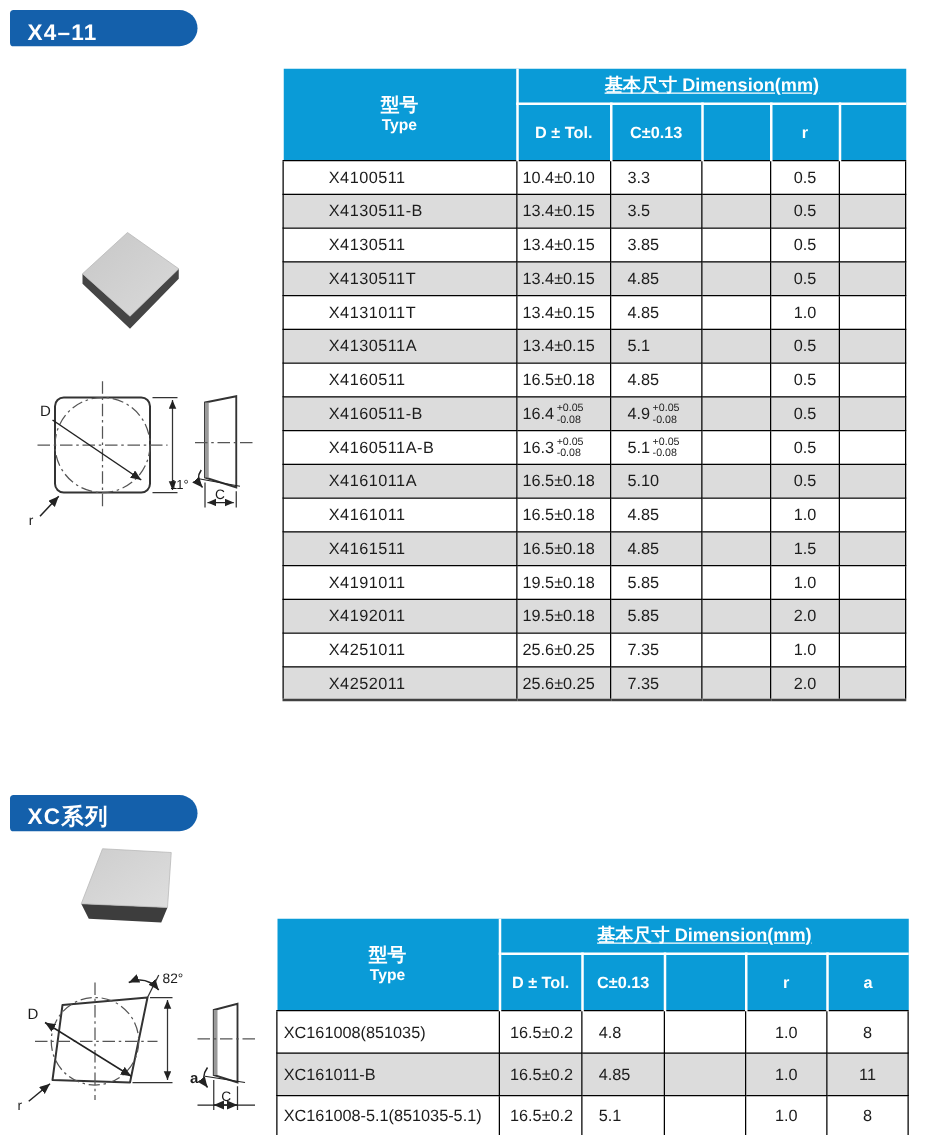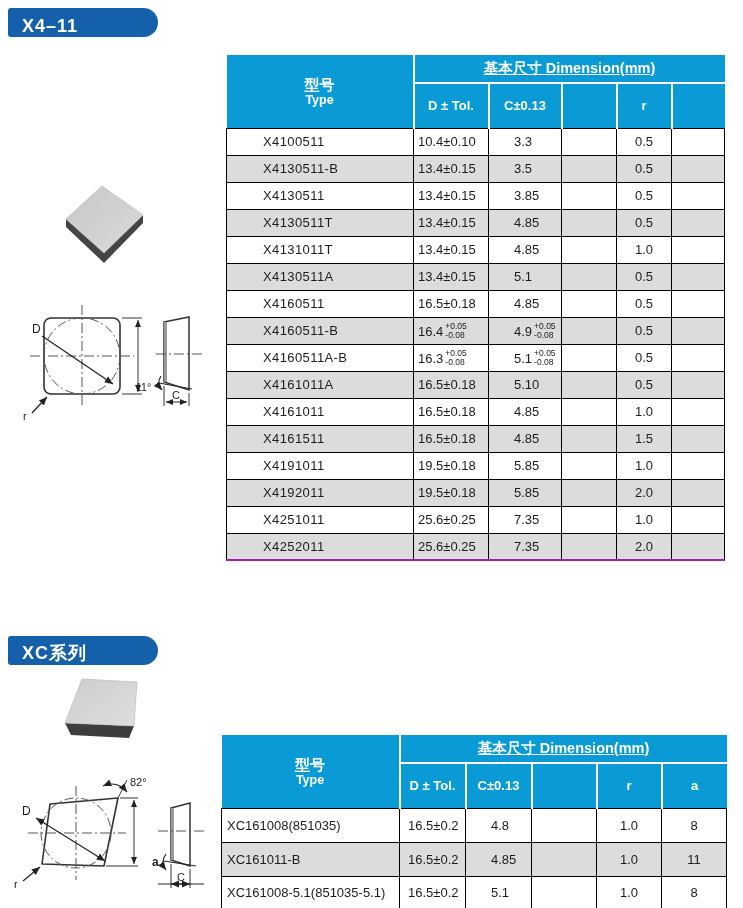--- a/index.html
+++ b/index.html
@@ -35,28 +35,28 @@
   .th-type .cn { font-size: 15px; display: block; line-height: 17px; }
   .th-type .en { font-size: 12.5px; display: block; line-height: 14px; }
   .th-dim { font-size: 14.5px; height: 28px; text-decoration: underline; }
   .subrow th { font-size: 13px; height: 45px; }
 
   .spec-table tbody td {
     border: 1px solid #000; background: #fff;
     font-size: 13px; vertical-align: middle;
   }
   .spec-table tbody tr:nth-child(even) td { background: #dcdcdc; }
-  .spec-table tbody tr:last-child td { border-bottom: 2px solid #a21caf; }
+  .spec-table tbody tr:last-child td { border-bottom: 2px solid #404040; }
   #table1 tbody td { height: 27px; }
   #table2 tbody td { height: 34px; }
   td.c-type { padding-left: 36px; font-size: 13.5px; letter-spacing: .4px; margin-left: 12px; }
   #table2 td.c-type { padding-left: 5px; letter-spacing: 0; }
   td.c-d { padding-left: 4px; font-size: 12.5px; white-space: nowrap; }
   #table2 td.c-d { padding-left: 8px; }
-  td.c-c { padding-left: 25px; }
+  td.c-c { padding-left: 13px; }
   td.c-r, td.c-a { text-align: center; }
   .tol-stack {
     display: inline-block; vertical-align: middle; margin-left: 2px;
     font-size: 8.5px; line-height: 9px; font-weight: normal;
   }
   .tol-stack span { display: block; }
   .tol-main { vertical-align: middle; }
 
   .artwork { position: absolute; }
   #img1 { left: 55px; top: 172px; }

